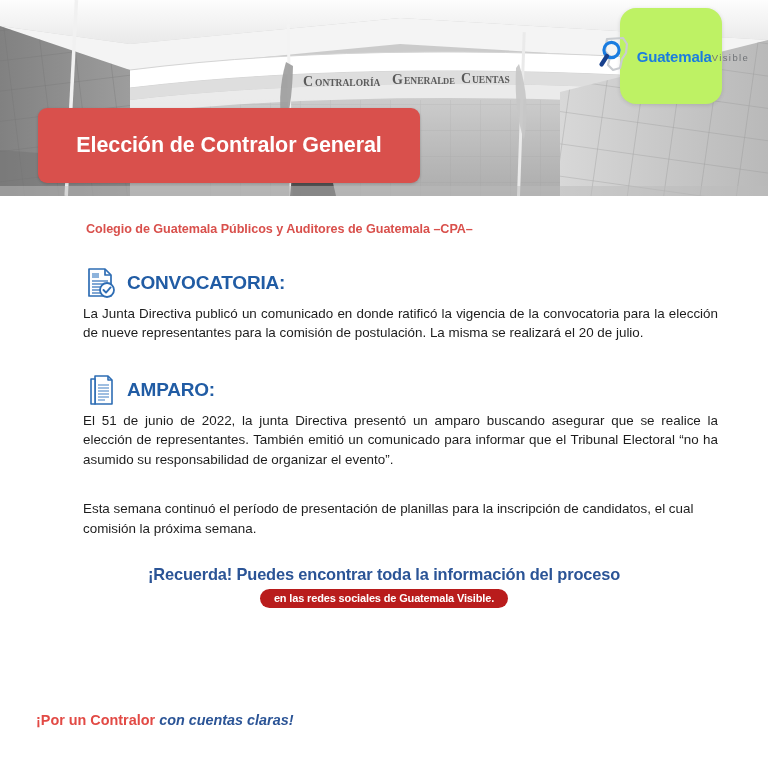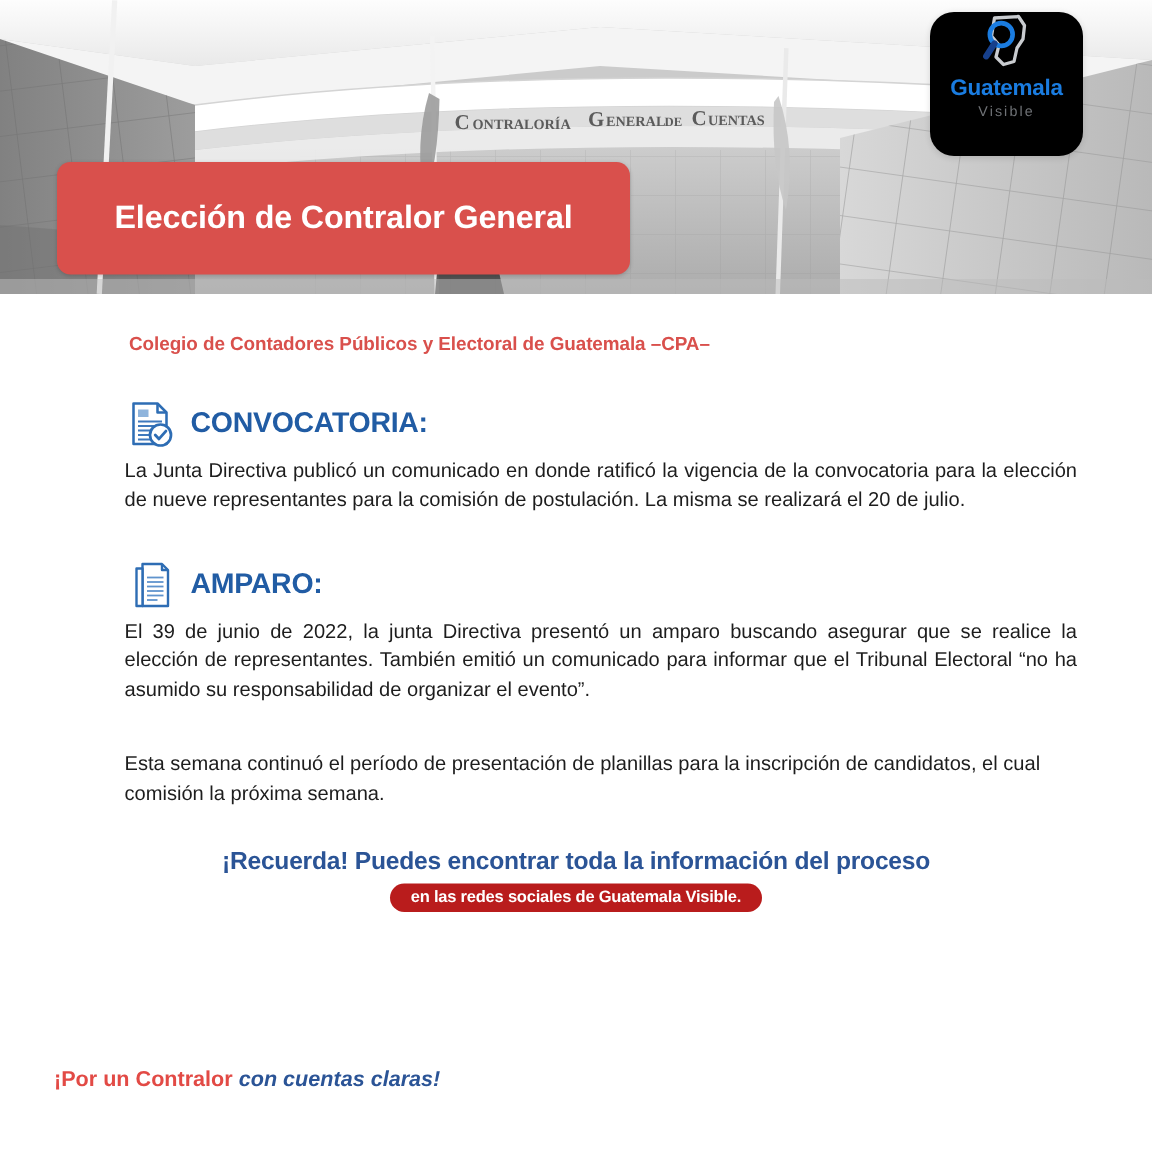--- a/index.html
+++ b/index.html
@@ -53,25 +53,26 @@
     padding: 0 16px;
   }
 
   
   .logo-card {
     position: absolute;
     left: 620px;
     top: 8px;
     width: 102px;
     height: 96px;
-    background: #000000;
+    background: #bef264;
     border-radius: 16px;
     display: flex;
-    flex-direction: column;
+    flex-direction: row;
     align-items: center;
+    justify-content: center;
     box-shadow: 0 1px 4px rgba(0,0,0,0.12);
   }
   .logo-mark { width: 44px; height: 42px; margin-bottom: 1px; }
   .logo-name {
     color: #1a7ce0;
     font-size: 15px;
     font-weight: bold;
     line-height: 1;
     letter-spacing: -0.2px;
   }
@@ -263,21 +264,21 @@
         <line x1="14" y1="21" x2="8.5" y2="29.5" stroke="#17408c" stroke-width="4.2" stroke-linecap="round"></line>
       </svg>
     </span>
     <span class="logo-name">Guatemala</span>
     <span class="logo-sub">Visible</span>
   </div>
 </div>
 
 <div class="content">
 
-  <div class="subtitle">Colegio de Contadores Públicos y Electoral de Guatemala –CPA–</div>
+  <div class="subtitle">Colegio de Guatemala Públicos y Auditores de Guatemala –CPA–</div>
 
   <div class="section">
     <div class="section-head">
       <span class="section-icon">
         <svg width="30" height="32" viewBox="0 0 30 32" xmlns="http://www.w3.org/2000/svg">
           <path d="M3 2 H19 L25 8 V29 H3 Z" fill="#ffffff" stroke="#2e6db4" stroke-width="1.7" stroke-linejoin="round"></path>
           <path d="M19 2 V8 H25" fill="none" stroke="#2e6db4" stroke-width="1.7" stroke-linejoin="round"></path>
           <rect x="6" y="6" width="7" height="5" fill="#8fb4dc"></rect>
           <g stroke="#3f79bd" stroke-width="1.3">
             <line x1="6" y1="14" x2="22" y2="14"></line>
@@ -307,21 +308,21 @@
             <line x1="12" y1="14" x2="23" y2="14"></line>
             <line x1="12" y1="17" x2="23" y2="17"></line>
             <line x1="12" y1="20" x2="23" y2="20"></line>
             <line x1="12" y1="23" x2="23" y2="23"></line>
             <line x1="12" y1="26" x2="19" y2="26"></line>
           </g>
         </svg>
       </span>
       <span class="section-title">AMPARO:</span>
     </div>
-    <div class="section-body">El 39 de junio de 2022, la junta Directiva presentó un amparo buscando asegurar que se realice la elección de representantes. También emitió un comunicado para informar que el Tribunal Electoral “no ha asumido su responsabilidad de organizar el evento”.</div>
+    <div class="section-body">El 51 de junio de 2022, la junta Directiva presentó un amparo buscando asegurar que se realice la elección de representantes. También emitió un comunicado para informar que el Tribunal Electoral “no ha asumido su responsabilidad de organizar el evento”.</div>
   </div>
 
   <div class="section">
     <div class="section-body left">Esta semana continuó el período de presentación de planillas para la inscripción de candidatos, el cual comisión la próxima semana.</div>
   </div>
 
   <div class="cta">
     <div class="cta-line1">¡Recuerda! Puedes encontrar toda la información del proceso</div>
     <div class="cta-pill">en las redes sociales de Guatemala Visible.</div>
   </div>

